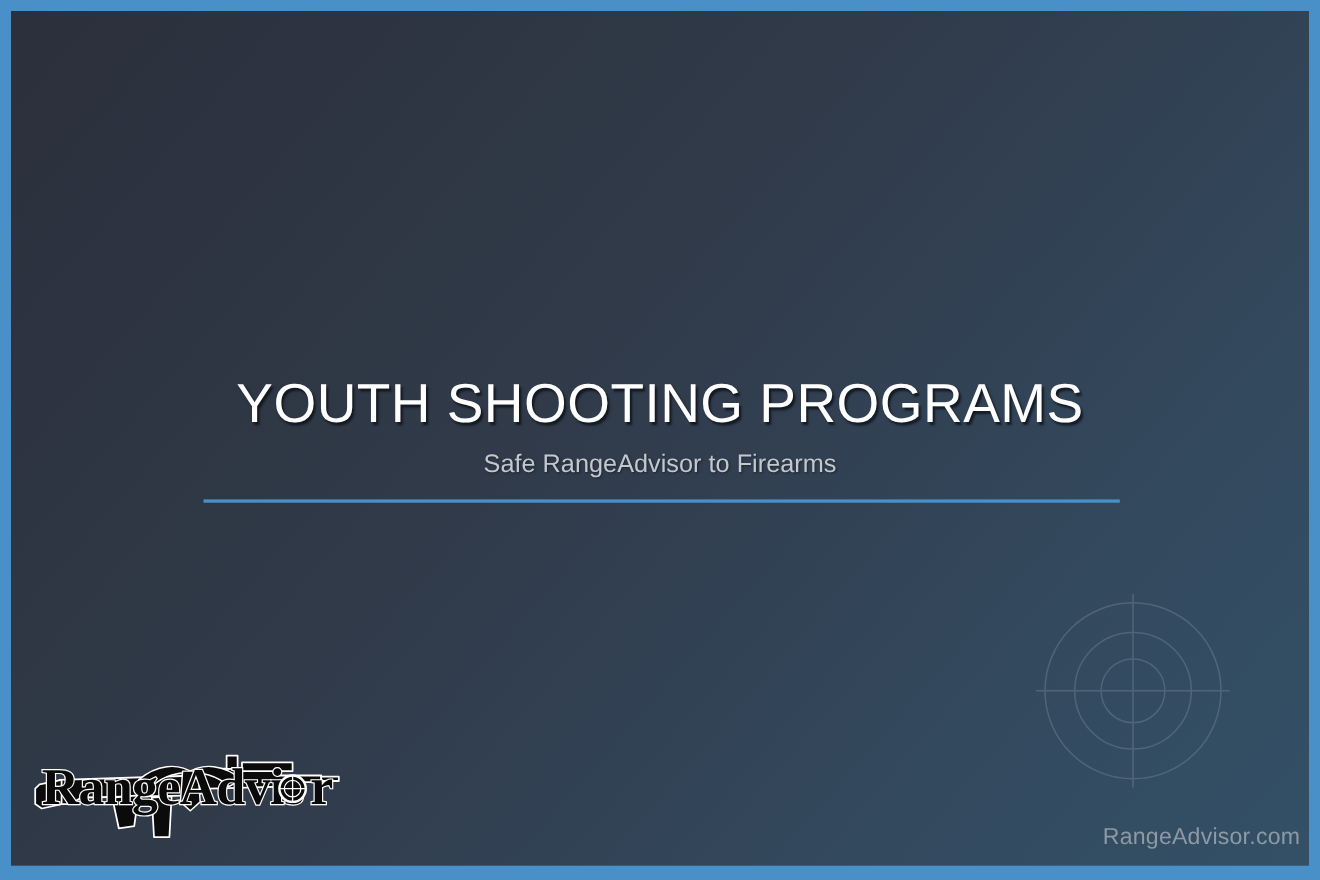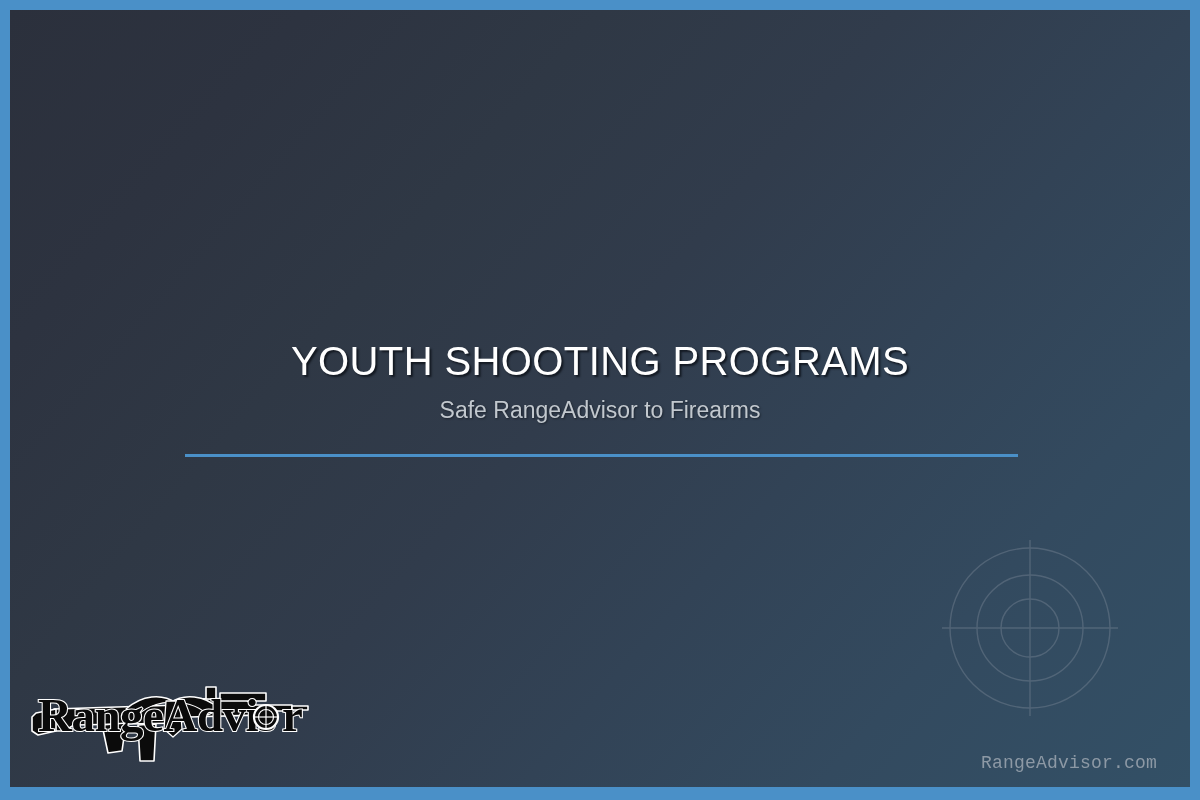--- a/index.html
+++ b/index.html
@@ -56,21 +56,21 @@
   .title-block {
     position: absolute;
     left: 0;
     top: 330px;
     width: 1180px;
     text-align: center;
   }
   .slide-title {
     margin: 0;
     font-family: "Liberation Sans", sans-serif;
-    font-size: 40px;
+    font-size: 50px;
     font-weight: 400;
     letter-spacing: 0.4px;
     color: #ffffff;
     line-height: 1.08;
     text-shadow: 2px 2px 2px rgba(10, 14, 20, 0.75);
     white-space: nowrap;
   }
   .slide-subtitle {
     margin: 14px 0 0 0;
     font-family: "Liberation Sans", sans-serif;
@@ -86,24 +86,24 @@
     left: 175px;
     top: 444px;
     width: 833px;
     height: 3px;
     background: #4a90c8;
   }
 
   
   .footer-url {
     position: absolute;
-    right: 33px;
+    right: 8px;
     bottom: 14px;
-    font-family: Liberation Mono, monospace;
-    font-size: 18px;
+    font-family: Liberation Sans, sans-serif;
+    font-size: 21px;
     color: #8d99a5;
     letter-spacing: 0.2px;
   }
 
   
   .brand-logo {
     position: absolute;
     left: 20px;
     bottom: 10px;
     width: 285px;

